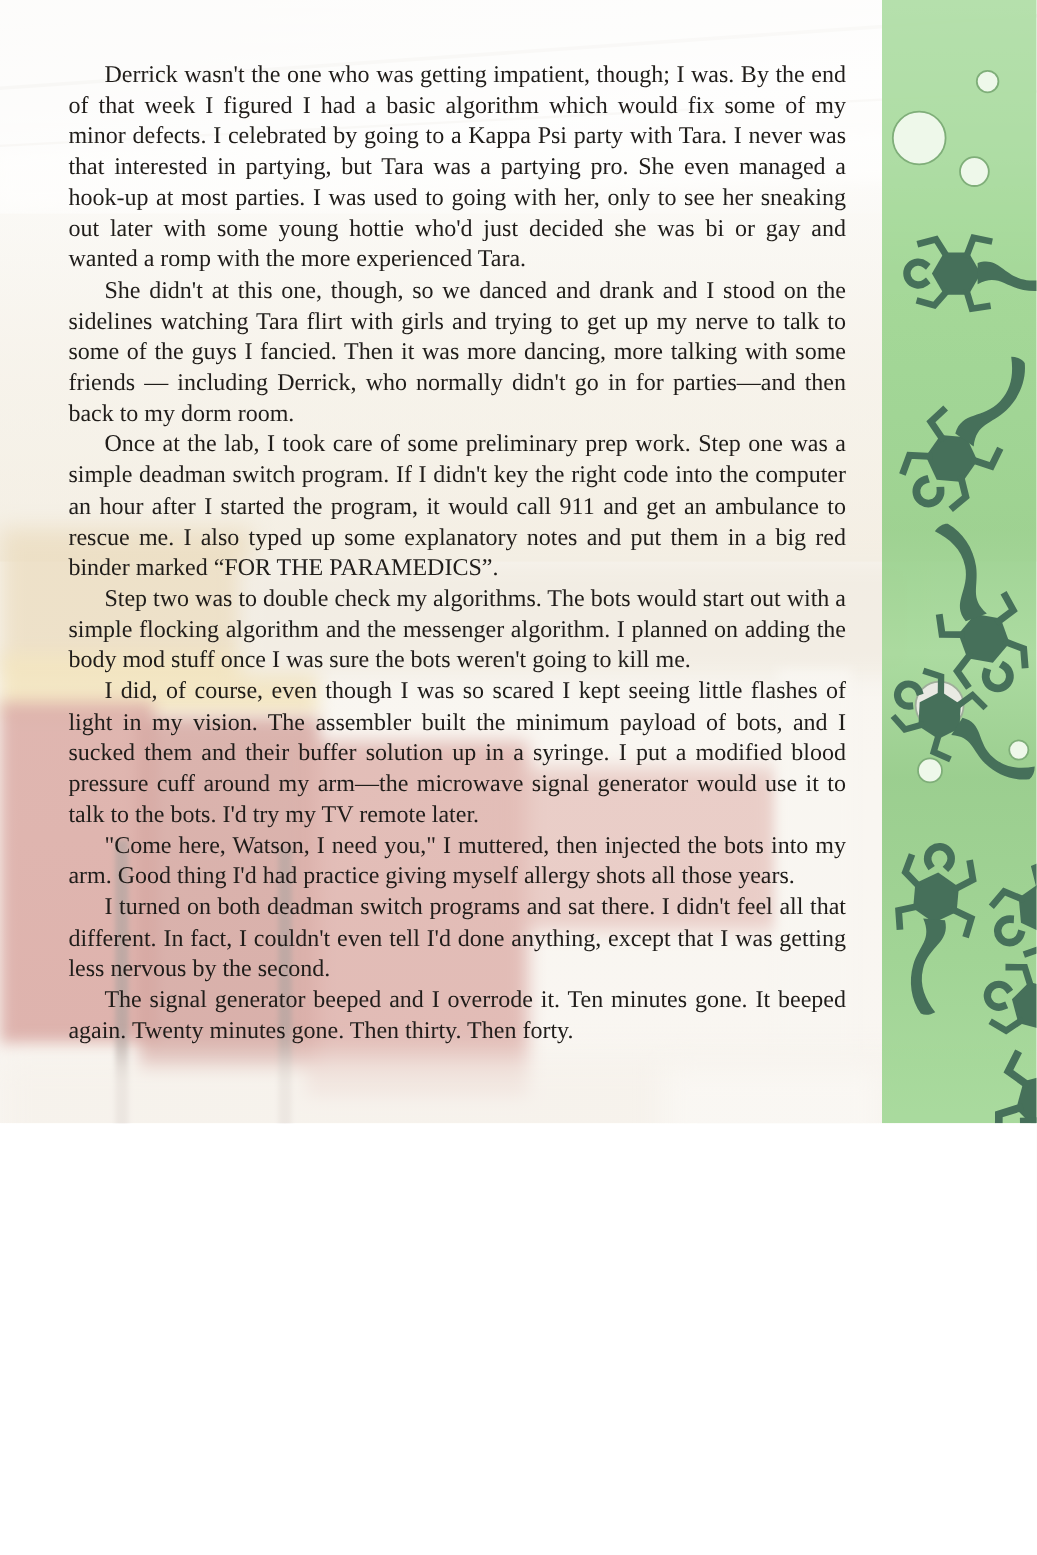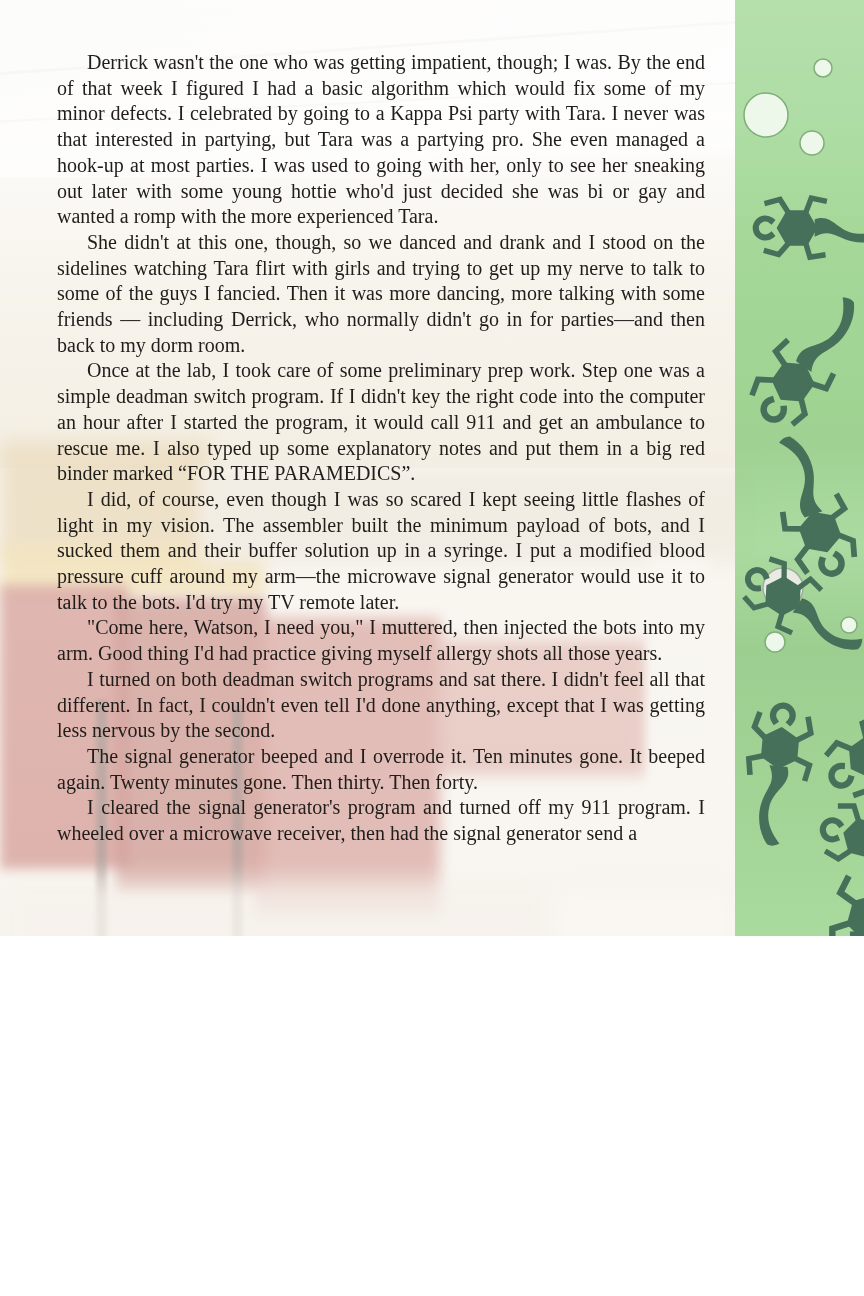--- a/index.html
+++ b/index.html
@@ -99,25 +99,25 @@
     <div class="ph redbase2"></div>
     <div class="ph redbase3"></div>
     <div class="ph whitetri"></div>
     <div class="wash"></div>
   </div>
 
   <div class="text-block" id="story-paragraphs">
       <p>Derrick wasn't the one who was getting impatient, though; I was. By the end of that week I figured I had a basic algorithm which would fix some of my minor defects. I celebrated by going to a Kappa Psi party with Tara. I never was that interested in partying, but Tara was a partying pro. She even managed a hook-up at most parties. I was used to going with her, only to see her sneaking out later with some young hottie who'd just decided she was bi or gay and wanted a romp with the more experienced Tara.</p>
       <p>She didn't at this one, though, so we danced and drank and I stood on the sidelines watching Tara flirt with girls and trying to get up my nerve to talk to some of the guys I fancied. Then it was more dancing, more talking with some friends — including Derrick, who normally didn't go in for parties—and then back to my dorm room.</p>
       <p>Once at the lab, I took care of some preliminary prep work. Step one was a simple deadman switch program. If I didn't key the right code into the computer an hour after I started the program, it would call 911 and get an ambulance to rescue me. I also typed up some explanatory notes and put them in a big red binder marked “FOR THE PARAMEDICS”.</p>
+      <p>Step two was to double check my algorithms. The bots would start out with a simple flocking algorithm and the messenger algorithm. I planned on adding the body mod stuff once I was sure the bots weren't going to kill me.</p>
       <p>I did, of course, even though I was so scared I kept seeing little flashes of light in my vision. The assembler built the minimum payload of bots, and I sucked them and their buffer solution up in a syringe. I put a modified blood pressure cuff around my arm—the microwave signal generator would use it to talk to the bots. I'd try my TV remote later.</p>
       <p>"Come here, Watson, I need you," I muttered, then injected the bots into my arm. Good thing I'd had practice giving myself allergy shots all those years.</p>
       <p>I turned on both deadman switch programs and sat there. I didn't feel all that different. In fact, I couldn't even tell I'd done anything, except that I was getting less nervous by the second.</p>
       <p>The signal generator beeped and I overrode it. Ten minutes gone. It beeped again. Twenty minutes gone. Then thirty. Then forty.</p>
-      <p>I cleared the signal generator's program and turned off my 911 program. I wheeled over a microwave receiver, then had the signal generator send a</p>
     </div>
 
   <div class="sidebar">
     <div class="sidebar-bg"></div>
     <div class="sidebar-bands"></div>
     <svg width="129" height="1296" viewBox="0 0 129 1296">
       <defs>
         <g id="bot" stroke="currentColor" fill="none" stroke-linecap="square">
           <path d="M -38 -11 A 14 14 0 1 0 -38 11" stroke-width="9"></path>
           <polygon points="-30,0 -15,-26 15,-26 30,0 15,26 -15,26" fill="currentColor" stroke="none"></polygon>

